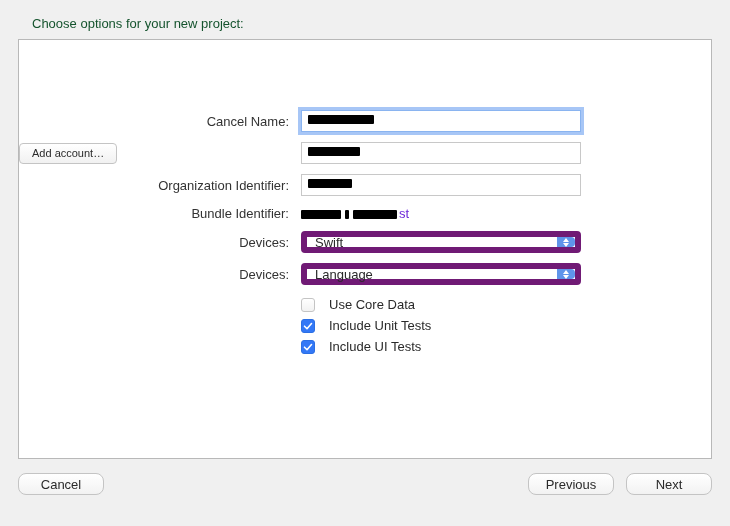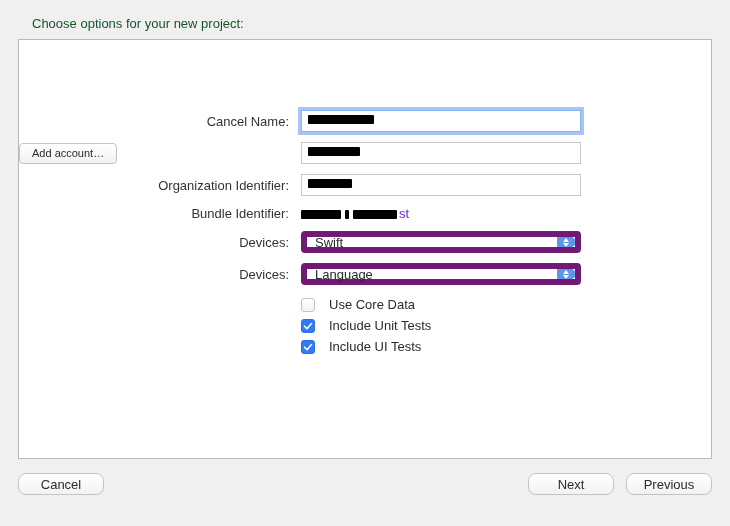--- a/index.html
+++ b/index.html
@@ -225,19 +225,19 @@
 
     </div>
   </div>
 
   <div class="footer">
     <div class="foot-btn">
       <span>Cancel</span>
     </div>
     <div class="spacer"></div>
     <div class="foot-btn">
+      <span>Previous</span>
+    </div>
+    <div class="foot-btn">
       <span>Next</span>
-    </div>
-    <div class="foot-btn">
-      <span>Previous</span>
     </div>
   </div>
 </div>
 
 </body></html>

